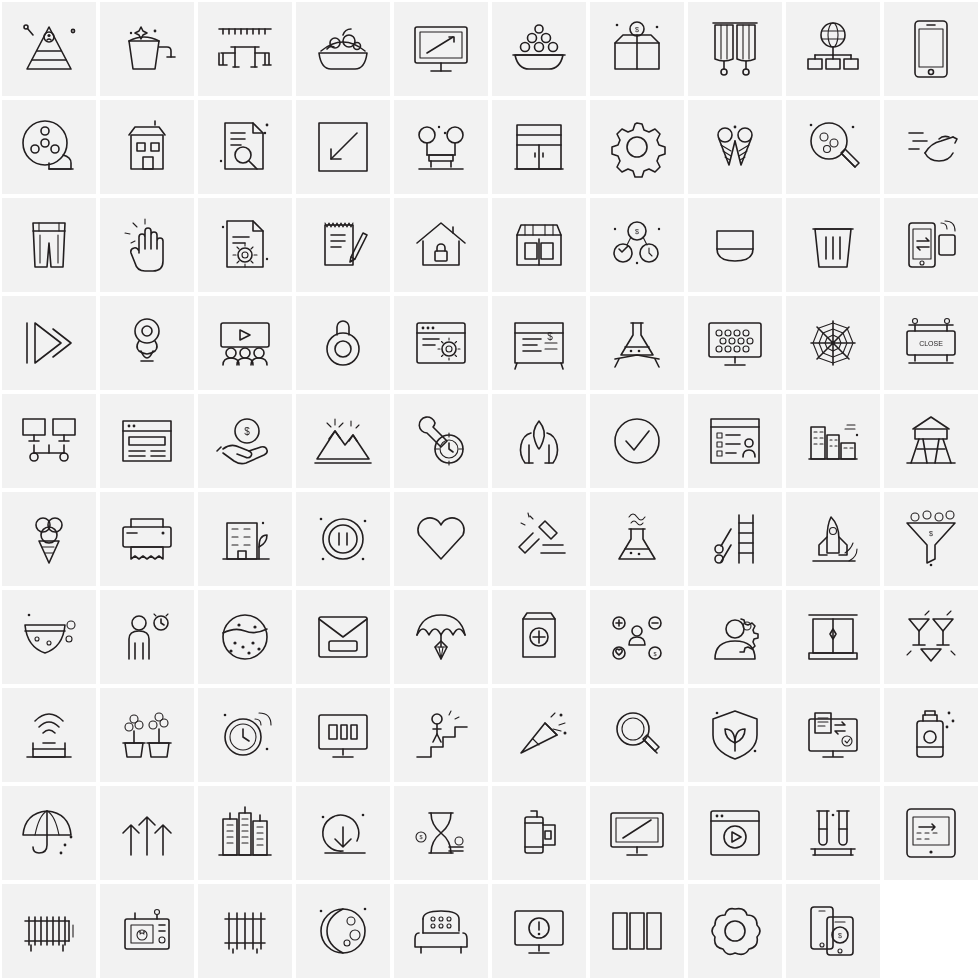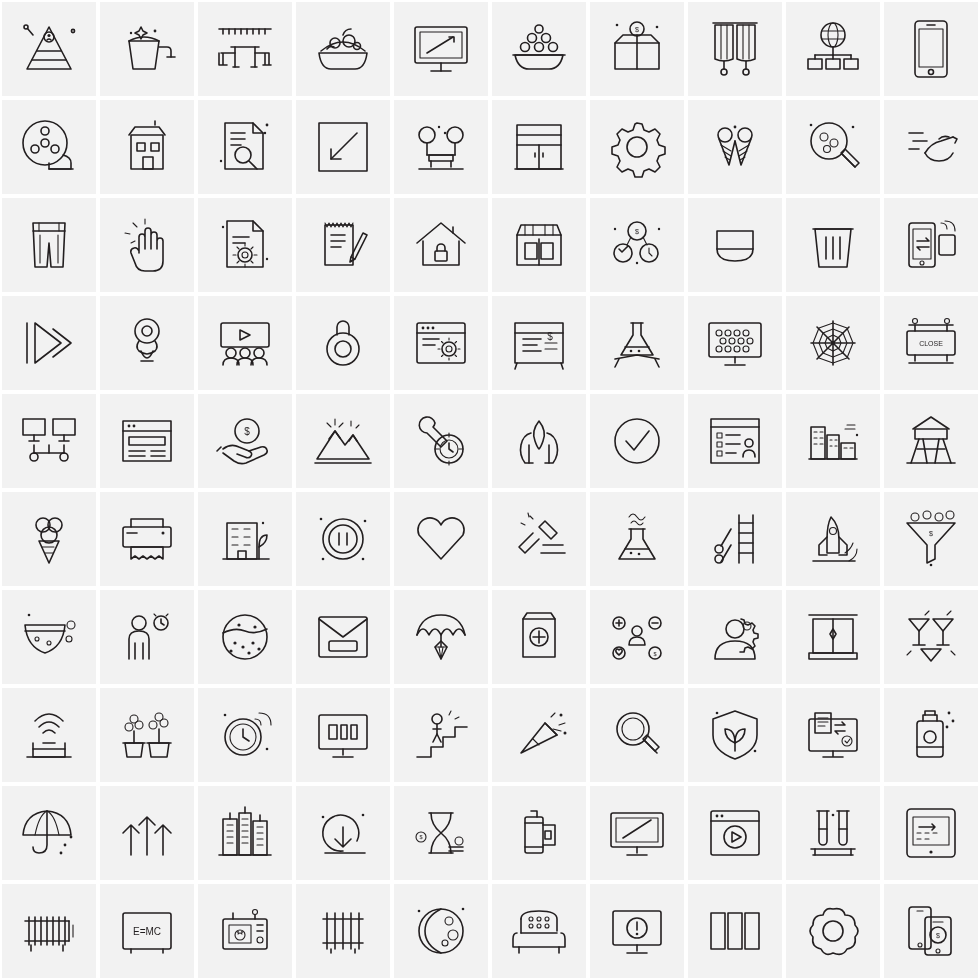--- a/index.html
+++ b/index.html
@@ -1191,29 +1191,20 @@
       <path class="ln" d="M12 26 H56 M12 46 H56"></path>
       <path class="ln" d="M56 26 v20"></path>
       <path class="ln" d="M18 50 v6 M50 50 v6"></path>
       <path class="ln-thin" d="M60 30 v12"></path>
     </g>
       </svg>
   </div>
   <div class="cell">
     <svg viewBox="0 0 72 72">
         <g>
-      <rect class="ln" x="12" y="18" width="48" height="36" rx="2"></rect>
-      <text class="txt-lg" x="36" y="40">E=MC</text>
-      <path class="ln" d="M20 54 v4 M52 54 v4"></path>
-    </g>
-      </svg>
-  </div>
-  <div class="cell">
-    <svg viewBox="0 0 72 72">
-        <g>
       <rect class="ln" x="14" y="24" width="44" height="30" rx="2"></rect>
       <rect class="ln-thin" x="20" y="30" width="22" height="18"></rect>
       <circle class="ln-thin" cx="31" cy="40" r="5"></circle>
       <path class="ln-thin" d="M29 39 q2 -2 4 0"></path>
       <circle class="fl" cx="29" cy="37" r="0.9"></circle>
           <circle class="fl" cx="33" cy="37" r="0.9"></circle>
       <path class="ln" d="M48 30 h6 M48 36 h6"></path>
       <circle class="ln-thin" cx="51" cy="45" r="3"></circle>
       <path class="ln" d="M24 24 v-6 M46 24 v-4"></path>
       <circle class="ln-thin" cx="46" cy="17" r="2.5"></circle>

